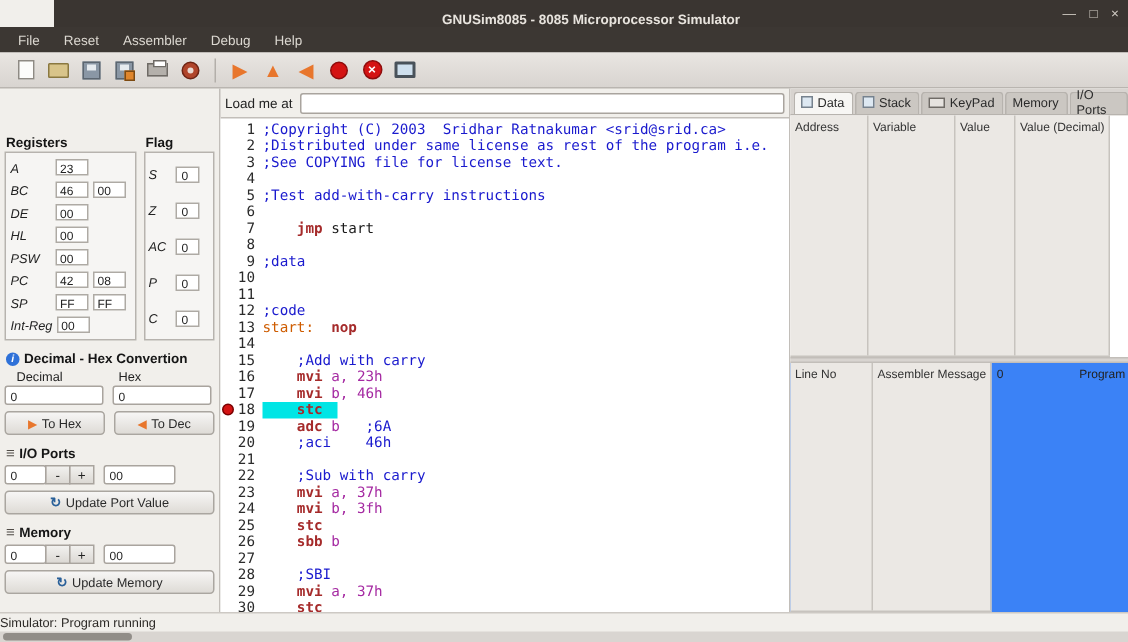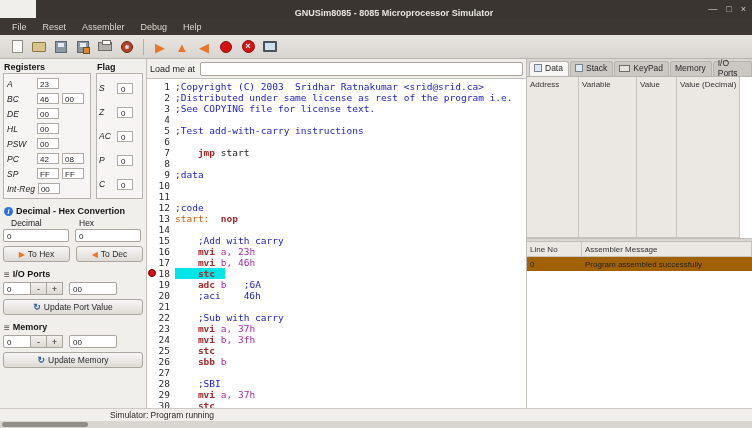--- a/index.html
+++ b/index.html
@@ -41,21 +41,21 @@
   .ti-record { width:12px; height:12px; border-radius:50%; background:#d41313; border:1px solid #8e0c0c; }
   .ti-stopx { width:13px; height:13px; border-radius:50%; background:#d41313; border:1px solid #8e0c0c;
     color:#fff; font-size:9px; font-weight:bold; display:flex; align-items:center; justify-content:center; }
   .ti-stopx::before { content:"×"; margin-top:-1px; }
   .ti-monitor { width:14px; height:11px; background:#cfe0ee; border:2px solid #49525a; border-radius:1px; }
   
   .main { position:absolute; top:59px; left:0; right:0; height:349px; display:flex; }
   
   .left-panel { width:146px; flex:0 0 146px; padding:1px 3px 0 3px; overflow:hidden; }
   .section-title { font-weight:bold; font-size:9px; color:#151515; display:flex; align-items:center; gap:3px; padding:2px 1px 1px 1px; }
-  .reg-flag { display:flex; gap:5px; }
+  .reg-flag { display:flex; gap:5px;margin-top:28px; }
   .registers { width:88px; }
   .flags { flex:1; }
   .panel-box { border:1px solid #b7b3ae; background:#f6f5f3; padding:2px 2px; }
   .reg-row { display:flex; align-items:center; height:15px; gap:3px; }
   .reg-label { min-width:28px; font-size:8.5px; font-style:italic; color:#222; padding-left:1px; }
   .val-box { width:22px; height:11px; background:#fff; border:1px solid #aeaaa4;
     font-size:8px; line-height:9px; padding:1px 0 0 2px; color:#222; }
   .flag-row { display:flex; align-items:center; height:24px; gap:4px; }
   .flag-label { min-width:14px; font-size:8.5px; font-style:italic; }
   .flag-box { width:16px; height:11px; background:#fff; border:1px solid #aeaaa4;
@@ -115,27 +115,27 @@
   .tab-ic { width:8px; height:8px; border:1px solid #76828e; background:#dde8f2; }
   .tab-ic.kbd { width:11px; height:7px; background:#e6e3df; border:1px solid #6f6b66; }
   .grid-table { background:#fff; display:flex; }
   .thead { display:flex; background:#ebe8e4; border-bottom:1px solid #c7c3be; }
   .th { font-size:8px; color:#333; padding:3px 3px 2px 3px; border-right:1px solid #c7c3be;
     white-space:nowrap; overflow:hidden; }
   .c0 { width:52px; } .c1 { width:58px; } .c2 { width:40px; } .c3 { flex:1; }
   .m0 { width:55px; } .m1 { flex:1; }
   .data-body { height:161px; background:#fff; }
   .splitter { height:4px; background:#d8d4d0; border-top:1px solid #c2beb9; border-bottom:1px solid #c2beb9; }
-  .messages { flex:1; display:flex; flex-direction:column; background:#a16207; }
+  .messages { flex:1; display:flex; flex-direction:row; background:#3b82f6; }
   .msg-row { display:flex; font-size:8px; color:#222; }
   .msg-cell { padding:3px 3px 2px 3px; white-space:nowrap; overflow:hidden; }
   .msg-body { flex:1; background:#fff; }
   
   .statusbar { position:absolute; top:408px; left:0; right:0; height:13px; background:#f1efeb;
-    border-top:1px solid #cdc9c4; display:flex; align-items:center; padding-left:110px; font-size:8.5px; color:#2b2825; }
+    border-top:1px solid #cdc9c4; display:flex; align-items:center; font-size:8.5px; color:#2b2825; }
   .bottomstrip { position:absolute; top:421px; left:0; right:0; height:7px; background:#d9d5d1; }
   .hthumb { position:absolute; left:2px; top:1px; width:86px; height:5px; border-radius:3px; background:#918d88; }
 </style>
 </head>
 <body>
 
 <div class="app">
 
   <div class="titlebar">
     <span class="title">GNUSim8085 - 8085 Microprocessor Simulator</span>

